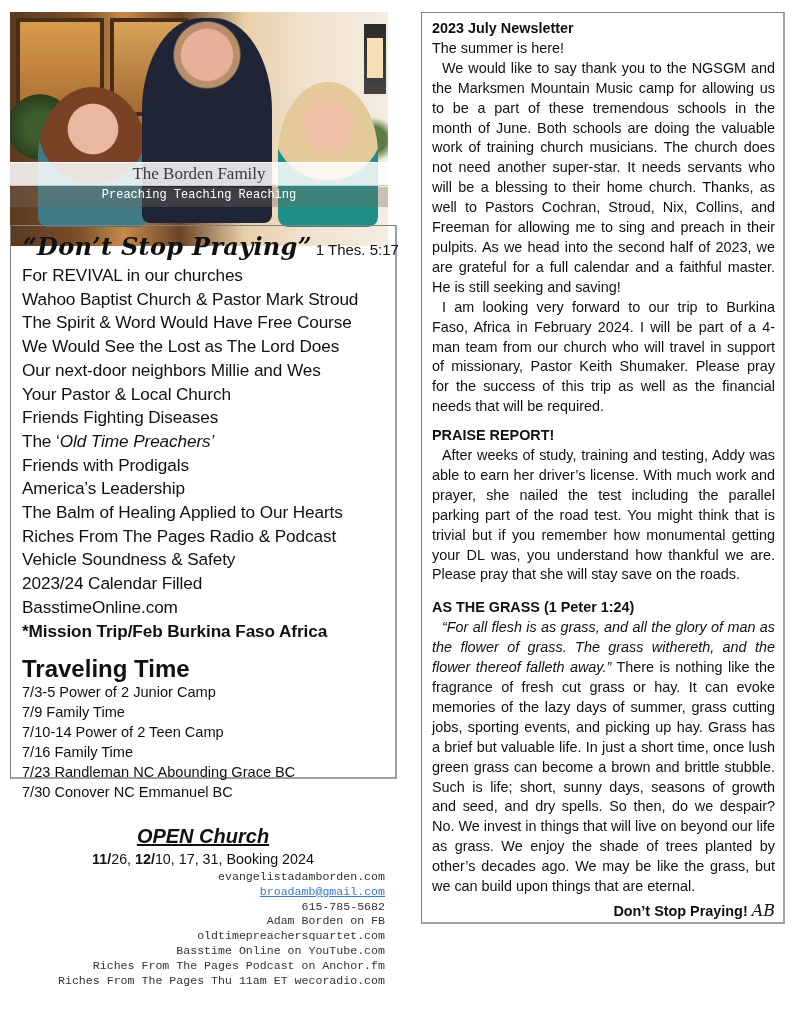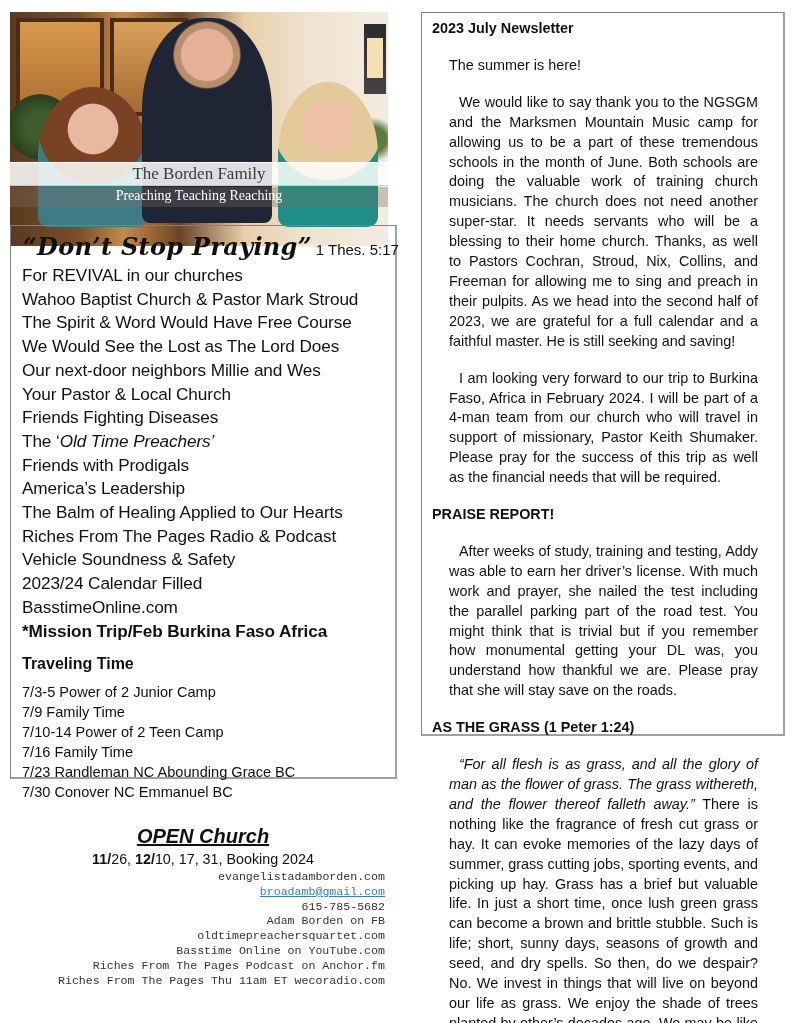--- a/index.html
+++ b/index.html
@@ -20,48 +20,48 @@
   .photo .p2 { position:absolute; left:132px; top:6px; width:130px; height:205px; border-radius:45% 45% 8px 8px;
                background:radial-gradient(circle at 50% 18%,#e7b199 0 14%,#b98e6a 15% 18%,#1f2535 19%); }
   .photo .p3 { position:absolute; left:268px; top:70px; width:100px; height:145px; border-radius:50% 50% 10px 10px;
                background:radial-gradient(circle at 50% 30%,#f0c2a8 0 22%,#e4c99a 23% 48%,#1d8f86 49%); }
   .photo .band { position:absolute; left:0; right:0; top:150px; height:22px; background:rgba(255,255,255,0.85);
                  border-top:1px solid #fff; border-bottom:1px solid #ccc; }
   .photo .band2 { position:absolute; left:0; right:0; top:175px; height:20px; background:rgba(120,110,100,0.35); }
   .photo .caption { position:absolute; left:0; right:0; top:152px; text-align:center;
                     font-family:"Liberation Serif", "DejaVu Serif", serif; font-size:17px; color:#3a3a3a; }
   .photo .tagline { position:absolute; left:0; right:0; top:176px; text-align:center;
-                    font-family:Liberation Serif, serif; font-size:14px; color:#fff; }
+                    font-family:Liberation Mono, monospace; font-size:12px; color:#fff; }
 
   
   .lbox { position:absolute; left:10px; top:225px; width:387px; height:554px; border:1px solid #808080;
           border-right:2px solid #a0a0a0; border-bottom:2px solid #a0a0a0; box-sizing:border-box; }
   .prayer-head { position:absolute; left:12px; top:6px; white-space:nowrap; }
   .prayer-head .script { font-family:"DejaVu Serif", serif; font-style:italic; font-weight:bold; font-size:24px; letter-spacing:0.3px; }
   .prayer-head .ref { font-size:15px; margin-left:4px; }
   .plist { position:absolute; left:11px; top:38px; list-style:none; margin:0; padding:0; }
   .plist li { font-size:17.2px; line-height:23.7px; white-space:nowrap; letter-spacing:-0.1px; }
   .plist li.bold { font-weight:bold; }
   .plist i { font-style:italic; }
-  .travel-title { position:absolute; left:11px; top:429px; font-size:16px; font-weight:bold;text-align:right; }
+  .travel-title { position:absolute; left:11px; top:429px; font-size:24px; font-weight:bold;text-align:right; }
   .tlist { position:absolute; left:11px; top:456px; list-style:none; margin:0; padding:0; }
   .tlist li { font-size:14.6px; line-height:20px; white-space:nowrap; }
   .open-title { position:absolute; left:0; right:0; top:599px; text-align:center; font-size:20px; font-weight:bold; font-style:italic; text-decoration:underline; }
   .open-dates { position:absolute; left:0; right:0; top:625px; text-align:center; font-size:14.3px; }
   .open-dates b { font-weight:bold; }
   .contacts { position:absolute; right:10px; top:644px; text-align:right; list-style:none; margin:0; padding:0; }
   .contacts li { font-family:"Liberation Mono", "DejaVu Sans Mono", monospace; font-size:11.6px; line-height:14.8px; color:#333; white-space:nowrap; }
   .contacts li a { color:#3a78c8; text-decoration:underline; }
 
   
-  .rbox { position:absolute; left:421px; top:12px; width:364px; height:724px; border:1px solid #808080;
+  .rbox { position:absolute; left:421px; top:12px; width:364px; height:912px; border:1px solid #808080;
           border-right:2px solid #a0a0a0; border-bottom:2px solid #a0a0a0; box-sizing:border-box; }
   .rcontent { position:absolute; left:10px; top:6px; width:343px; font-size:14.4px; line-height:19.9px; }
   .rcontent h2 { font-size:14.4px; font-weight:bold; margin:0; line-height:19.9px; }
-  .rcontent p { margin:17px; text-align:justify; }
+  .rcontent p { margin:0; text-align:justify; }
   .rcontent p.indent { text-indent:10px; }
   .rcontent .section { margin-top:9px; }
   .rcontent .section.gap { margin-top:13px; }
   .rcontent em { font-style:italic; }
   .signoff { text-align:right; font-weight:bold; margin-top:4px; }
   .signoff .initials { font-family:"DejaVu Serif", serif; font-style:italic; font-weight:normal; font-size:16px; margin-left:4px; }
 </style>
 </head>
 <body>
 

